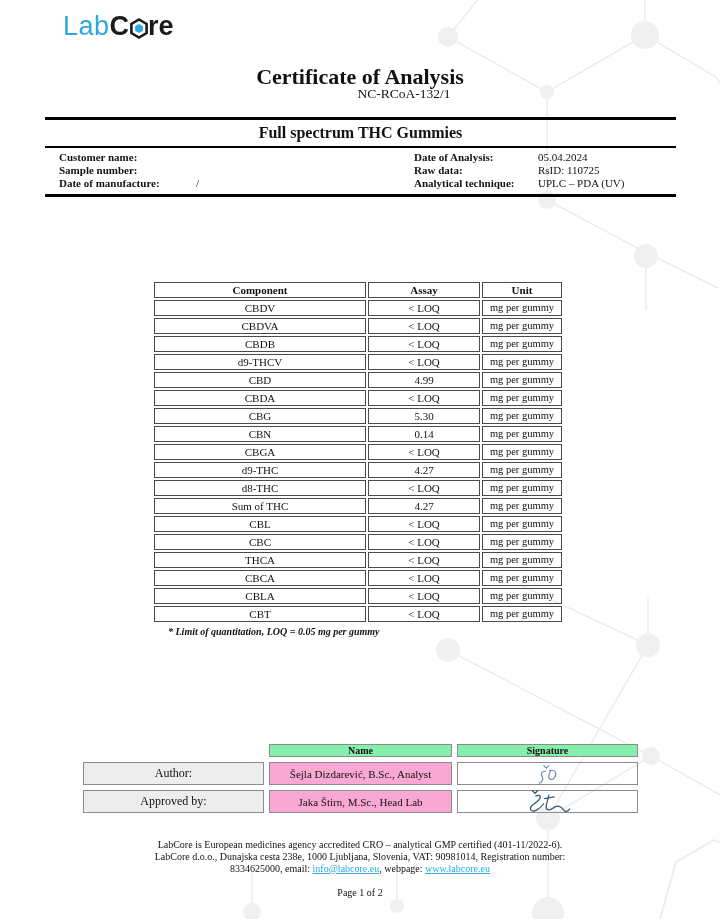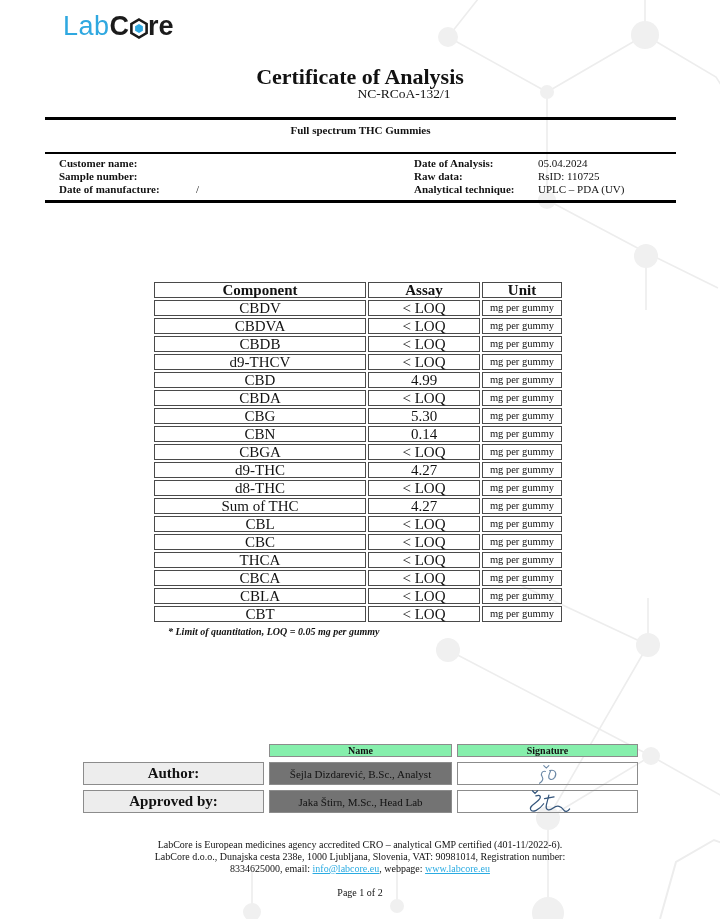--- a/index.html
+++ b/index.html
@@ -14,42 +14,42 @@
   .logo .lab{color:#2fa8e0;font-weight:300;letter-spacing:.5px;}
   .logo .core{color:#1b1b1b;font-weight:700;letter-spacing:0;}
   .logo svg{margin:3px -1px 0 0;}
 
   
   .title{left:0;top:64px;width:720px;text-align:center;font-size:22px;font-weight:bold;}
   .docnum{left:0;top:86px;width:720px;text-align:center;font-size:13.5px;padding-left:44px;}
 
   
   .info-box{left:45px;top:117px;width:631px;border-top:3px solid #000;border-bottom:3px solid #000;}
-  .product{text-align:center;font-weight:bold;font-size:11px;padding:4px 0 16px;border-bottom:2px solid #000;}
+  .product{text-align:center;font-weight:bold;font-size:16px;padding:4px 0 4px;border-bottom:2px solid #000;}
   .info-grid{display:grid;grid-template-columns:137px 218px 124px 1fr;
              padding:3px 0 4px 14px;font-size:11px;line-height:13px;}
   .info-grid .lbl{font-weight:bold;}
 
   
   .results{left:152px;top:280px;}
   .results table{border-collapse:separate;border-spacing:2px;width:412px;}
   .results th,.results td{border:1px solid #4a4a4a;height:14px;line-height:14px;
-        padding:0 2px;text-align:center;font-size:15px;white-space:nowrap;}
+        padding:0 2px;text-align:center;font-size:11px;white-space:nowrap;}
   .results th{font-weight:bold;}
   .results td.c2{font-size:10.5px;}
 
   .footnote{left:168px;top:626px;font-size:10px;font-style:italic;font-weight:600;}
 
   
   .sig{left:83px;top:744px;display:grid;grid-template-columns:181px 183px 181px;
        column-gap:5px;row-gap:5px;grid-template-rows:13px 23px 23px;}
   .sig .cell{border:1px solid #8c8c8c;display:flex;align-items:center;justify-content:center;}
   .sig .hdr{background:#86efac;font-weight:bold;font-size:10px;}
-  .sig .role{background:#ededed;font-weight:bold;font-size:15px;}
-  .sig .nameCell{background:#737373;font-size:11px;}
+  .sig .role{background:#ededed;font-weight:normal;font-size:12px;}
+  .sig .nameCell{background:#f9a8d4;font-size:11px;}
   .sig .sigCell{background:transparent;}
   .sig .spacer{border:none;}
 
   
   .footer{left:0;top:839px;width:720px;text-align:center;font-size:10px;line-height:12px;}
   .footer .lnk{color:#2aabe2;text-decoration:underline;cursor:pointer;margin-top:20px;}
   .pagenum{margin-top:12px;}
 </style>
 </head>
 <body>

